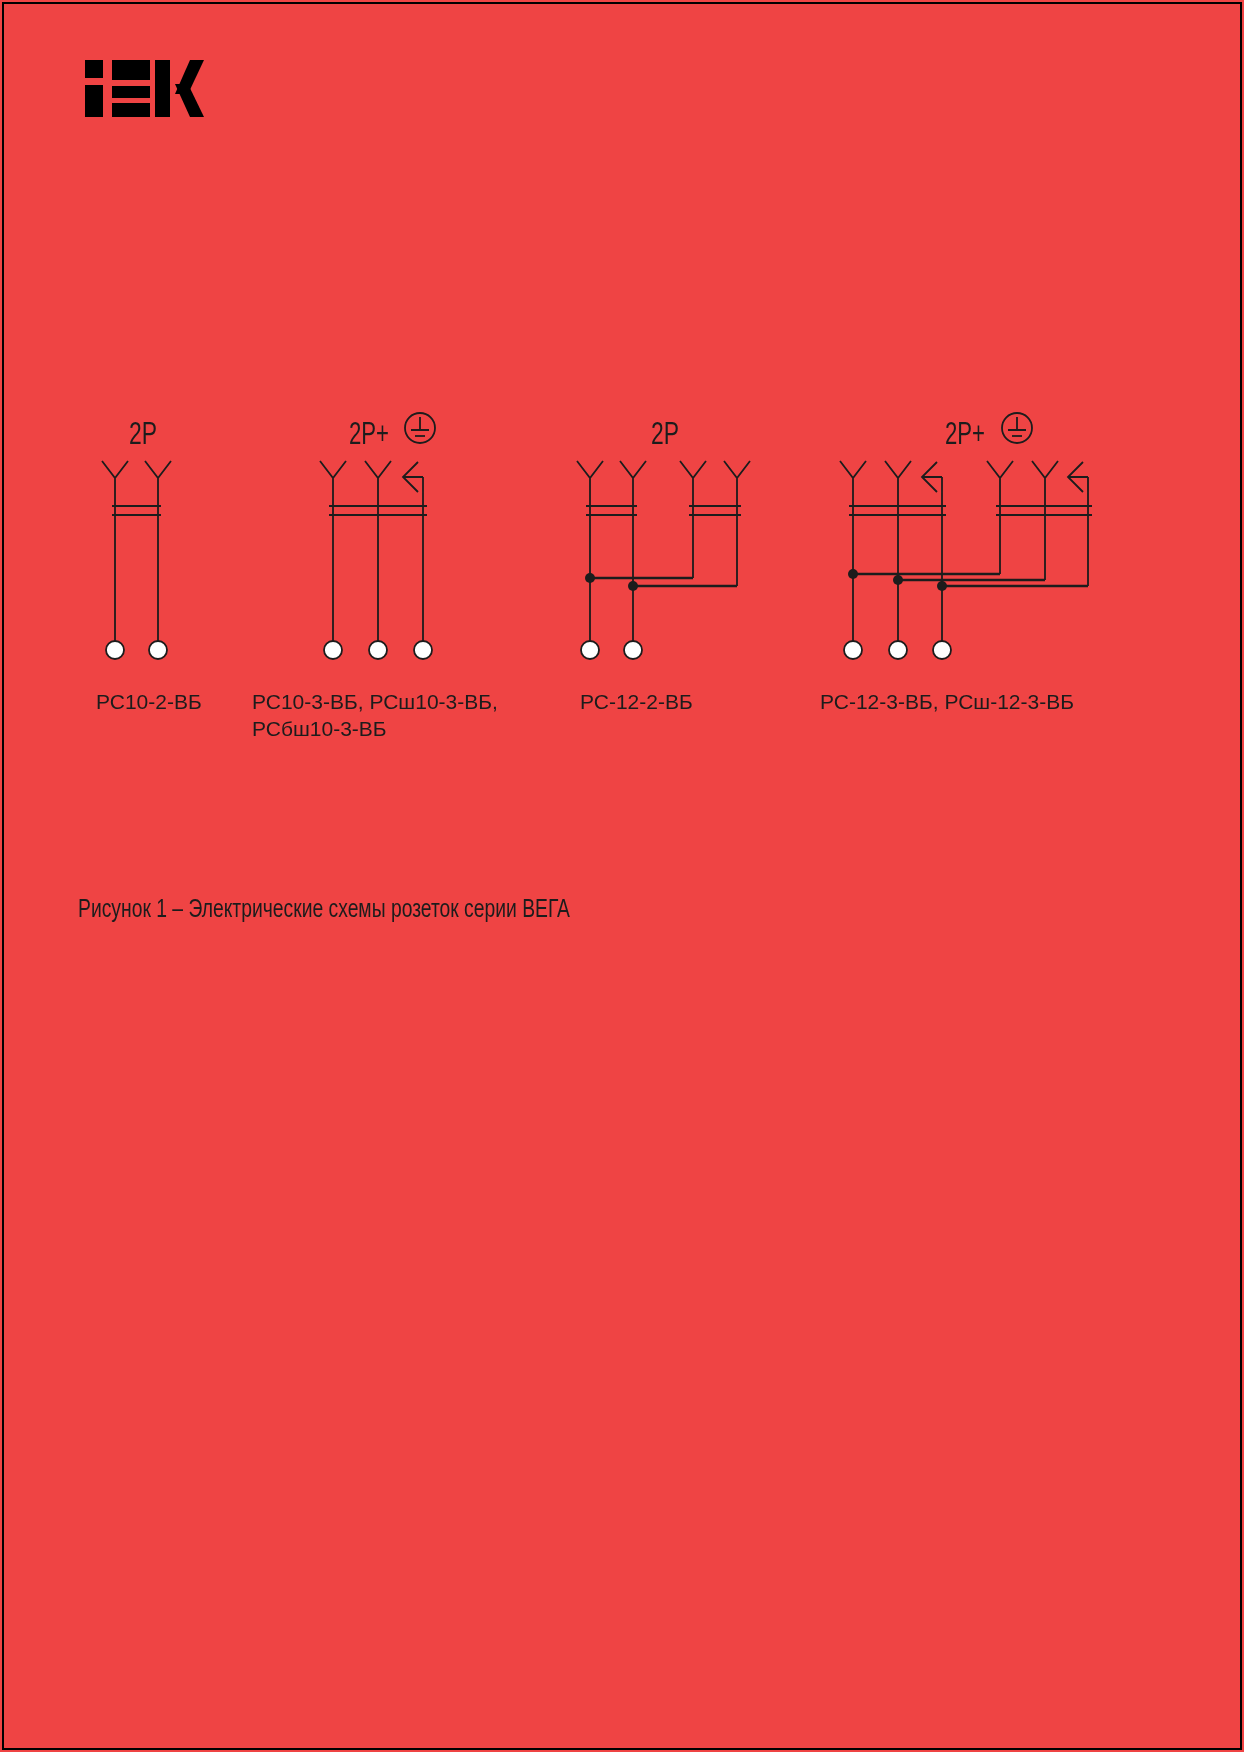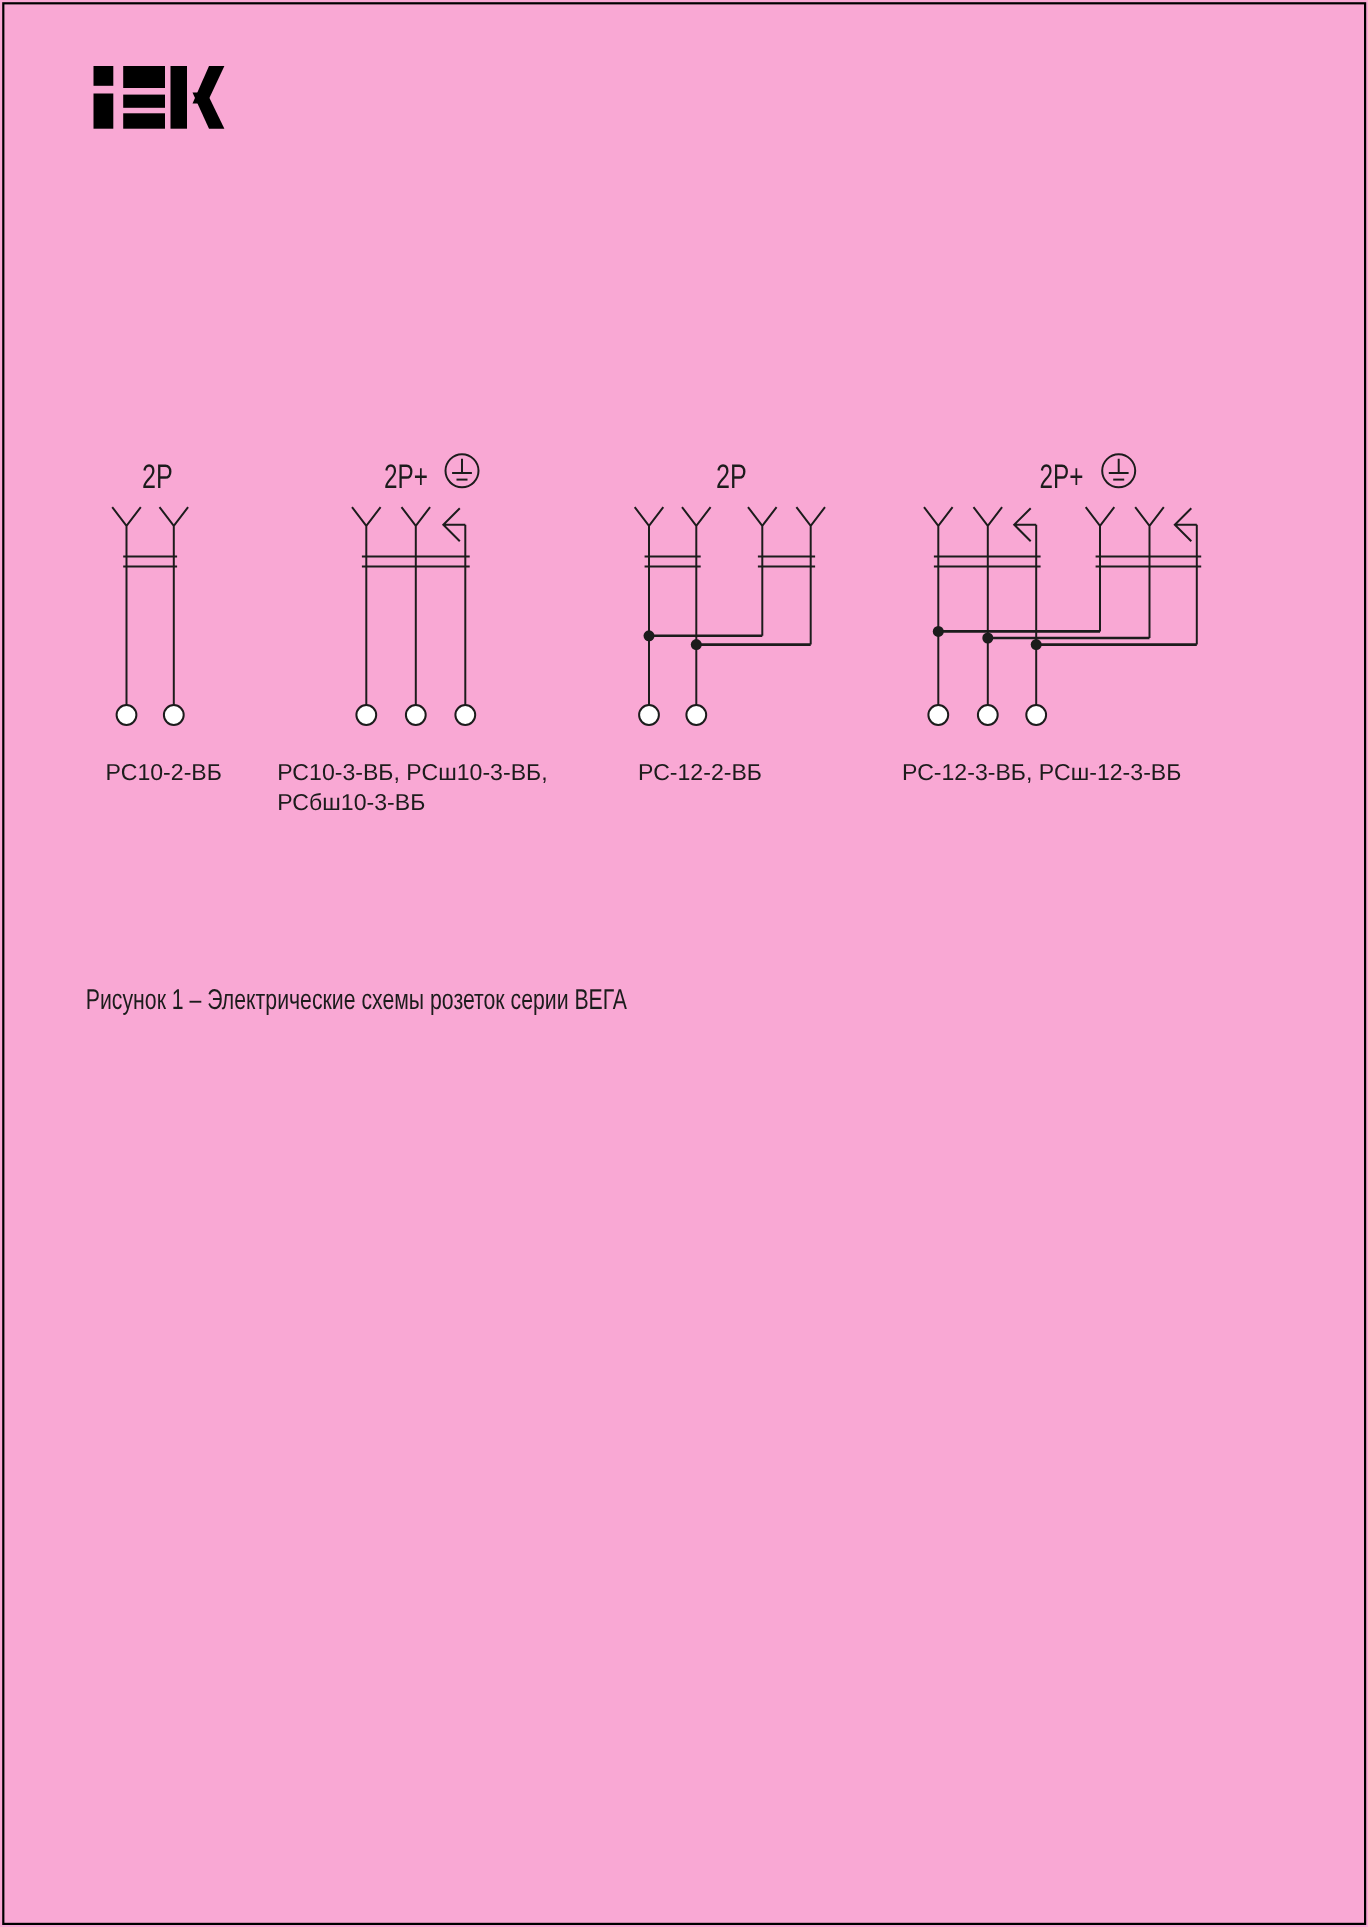--- a/index.html
+++ b/index.html
@@ -1,16 +1,16 @@
 <!DOCTYPE html>
 <html><head>
 <meta charset="utf-8">
 <style>
   html,body{margin:0;padding:0;background:#ffffff;}
-  .page{position:relative;width:1244px;height:1752px;background:#f9a8d4;overflow:hidden;
+  .page{position:relative;width:1244px;height:1752px;background:#ef4444;overflow:hidden;
         font-family:"Liberation Sans",sans-serif;}
   .frame{position:absolute;left:2px;top:2px;right:2px;bottom:2px;border:2px solid #000;}
   svg.art{position:absolute;left:0;top:0;width:1244px;height:1752px;}
   svg.art text{font-family:"Liberation Sans",sans-serif;fill:#1c1c1c;}
   text.dtitle{font-size:31px;}
   text.dlabel{font-size:21px;}
   text.caption{font-size:26px;}
   .w{stroke:#1c1c1c;stroke-width:1.8;fill:none;stroke-linecap:butt;}
   .conn{stroke:#1c1c1c;stroke-width:2.4;fill:none;}
   .term{fill:#ffffff;stroke:#1c1c1c;stroke-width:1.8;}

